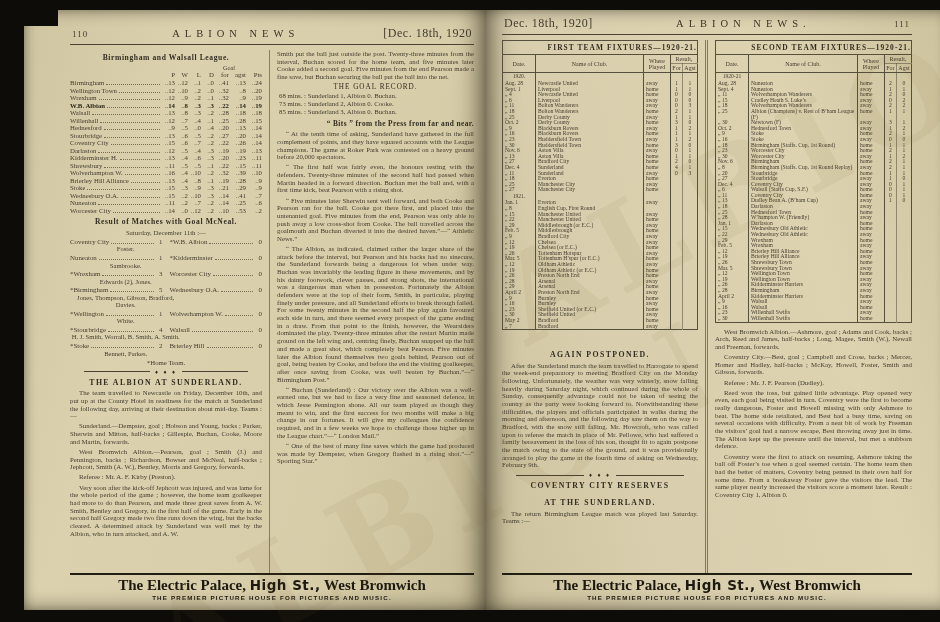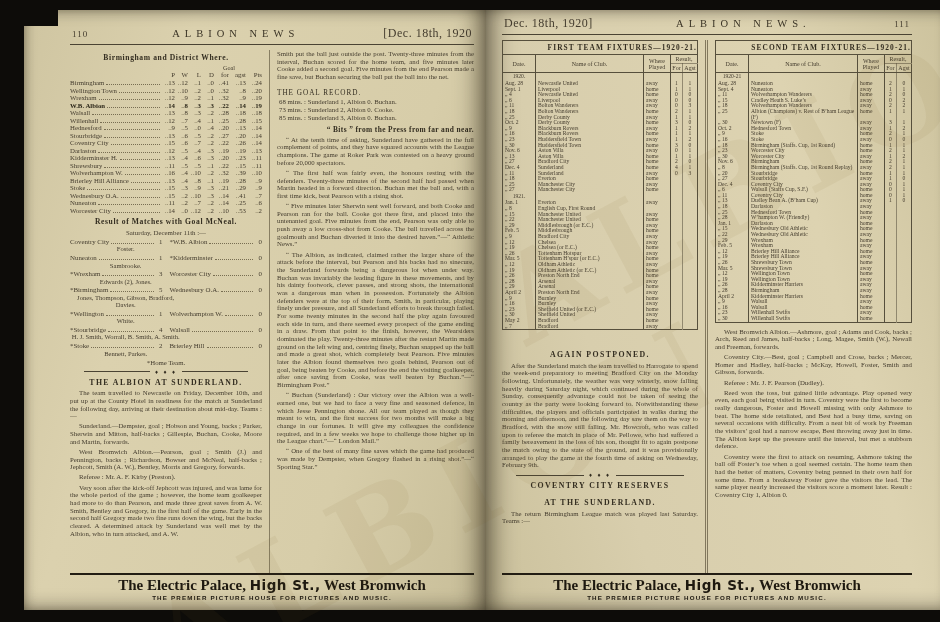--- a/index.html
+++ b/index.html
@@ -36,21 +36,21 @@
 
   .cols{display:flex;flex:1 1 auto;min-height:0;overflow:hidden;}
   .cola{width:192px;flex:none;}
   .colb{flex:1;border-left:1px solid rgba(70,60,38,.55);margin-left:7px;padding-left:7px;min-width:0;}
   .colb.dbl{border-left:3px double rgba(70,60,38,.6);}
 
   .h-sm{font-size:7.6px;font-weight:bold;text-align:center;letter-spacing:.6px;margin:3px 2px 2.5px;color:#332d20;}
   .h-caps{font-size:7.8px;letter-spacing:1.4px;}
   .subt{font-size:6.9px;text-align:center;margin-bottom:2px;}
   .par{font-size:6.8px;line-height:1.13;text-align:justify;text-indent:9px;margin:0 0 2.5px;}
-  .center-sm{font-size:7.2px;letter-spacing:1px;margin:8px 0 1px;font-variant:small-caps;color:#332d20;}
+  .center-sm{font-size:7.2px;text-align:center;letter-spacing:1px;margin:2px 0 1px;font-variant:small-caps;color:#332d20;}
 
   
   .lgoal{display:flex;font-size:6.2px;line-height:6.5px;}
   .lgfill{flex:1;}
   .lglbl{width:34px;text-align:center;}
   .lgsp{width:16px;}
   .lhead,.lrow{display:flex;align-items:baseline;font-size:6.8px;line-height:7.3px;}
   .lhead{margin-bottom:1px;}
   .lhead span{text-align:right;white-space:pre;}
   .lname{white-space:nowrap;overflow:hidden;}
@@ -117,21 +117,21 @@
 
       <div class="phead">
         <span class="pno">110</span>
         <span class="ptitle">ALBION NEWS</span>
         <span class="pdate">[Dec. 18th, 1920</span>
       </div>
 
       <div class="cols">
 
         <div class="cola">
-          <div class="h-sm">Birmingham and District Where.</div>
+          <div class="h-sm">Birmingham and Walsall League.</div>
 
           <div>
             <div class="lgoal">
               <span class="lgfill"></span>
               <span class="lglbl">Goal</span>
               <span class="lgsp"></span>
             </div>
             <div class="lhead">
               <span class="lname" style="flex:1"></span>
               <span class="c1">P</span>

